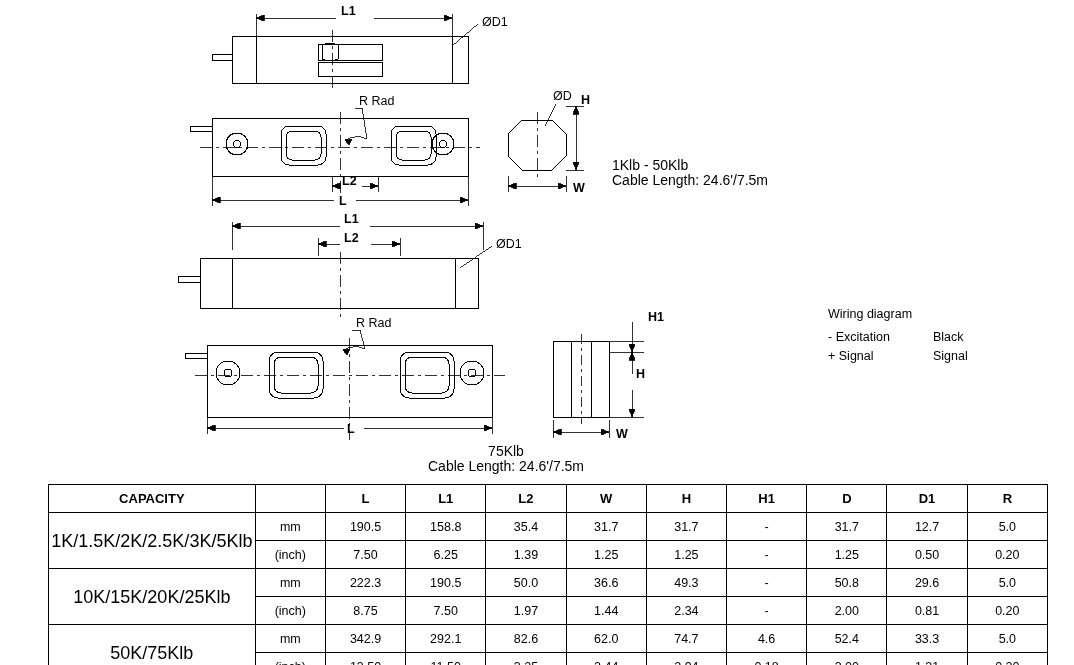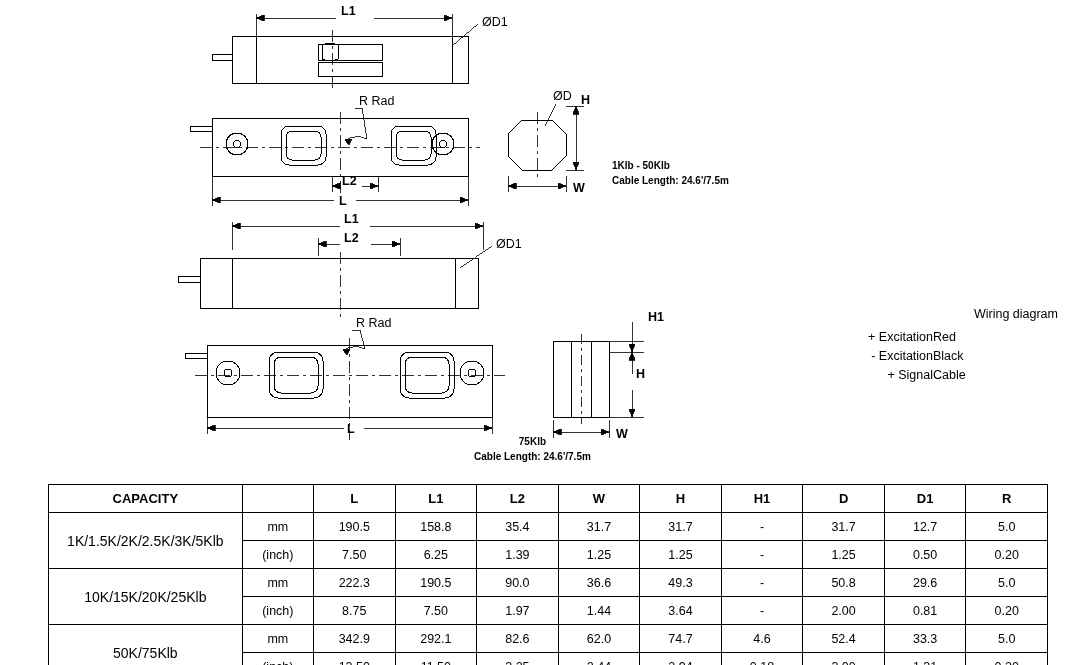--- a/index.html
+++ b/index.html
@@ -26,41 +26,40 @@
     left: 0; top: 0;
   }
   
   .wiring {
     position: absolute;
     left: 828px;
     top: 305px;
     width: 230px;
     font-size: 12.5px;
     line-height: 19px;
-    text-align: right;
   }
   .wiring .w-title {
     margin-bottom: 4px;
   }
   .wiring .w-row {
     display: flex;
   }
   .wiring .w-sig {
     width: 105px;
   }
   
   .note {
     position: absolute;
-    font-size: 10px;
-    font-weight: bold;
+    font-size: 14px;
+    font-weight: normal;
     line-height: 15px;
     white-space: nowrap;
   }
   .note.n1 { left: 612px; top: 158px; }
-  .note.n2 { left: 428px; top: 434px; text-align: center; margin-left: 46px; }
+  .note.n2 { left: 428px; top: 444px; text-align: center; }
   .note.n2 .cap { display: block; text-align: center; }
   
   .tbl-wrap {
     position: absolute;
     left: 48px;
     top: 484px;
     width: 1000px;
   }
   table.specs {
     border-collapse: collapse;
@@ -74,21 +73,21 @@
     height: 21px;
     font-weight: normal;
   }
   table.specs th {
     font-weight: bold;
     font-size: 13px;
   }
   .col-cap { width: 185px; }
   .col-unit { width: 65px; }
   .col-v { width: 75px; }
-  .cap-cell { font-size: 14px; line-height: 16px; }
+  .cap-cell { font-size: 18px; line-height: 16px; }
 </style>
 </head>
 <body>
 
 <div id="root">
 
   <svg class="dwg" width="1074" height="484" viewBox="0 0 1074 484">
     <g stroke="#000" fill="none" stroke-width="1" shape-rendering="crispEdges">
 
       <g stroke-width="0.8">
@@ -299,30 +298,26 @@
   </div>
 
   <div class="note n2">
     <span class="cap">75Klb</span>
     <span>Cable Length: 24.6'/7.5m</span>
   </div>
 
   <div class="wiring">
     <div class="w-title">Wiring diagram</div>
     <div class="w-row">
-      <span class="w-sig">+ Excitation</span>
-      <span class="w-col">Red</span>
-    </div>
-    <div class="w-row">
       <span class="w-sig">- Excitation</span>
       <span class="w-col">Black</span>
     </div>
     <div class="w-row">
       <span class="w-sig">+ Signal</span>
-      <span class="w-col">Cable</span>
+      <span class="w-col">Signal</span>
     </div>
   </div>
 
   <div class="tbl-wrap">
     <table class="specs">
       <thead>
         <tr>
           <th class="col-cap">CAPACITY</th>
           <th class="col-unit"></th>
           <th class="col-v">L</th>
@@ -362,35 +357,35 @@
           <td>1.25</td>
           <td>0.50</td>
           <td>0.20</td>
         </tr>
 
         <tr>
           <td class="cap-cell" rowspan="2">10K/15K/20K/25Klb</td>
           <td>mm</td>
           <td>222.3</td>
           <td>190.5</td>
-          <td>90.0</td>
+          <td>50.0</td>
           <td>36.6</td>
           <td>49.3</td>
           <td>-</td>
           <td>50.8</td>
           <td>29.6</td>
           <td>5.0</td>
         </tr>
         <tr>
           <td>(inch)</td>
           <td>8.75</td>
           <td>7.50</td>
           <td>1.97</td>
           <td>1.44</td>
-          <td>3.64</td>
+          <td>2.34</td>
           <td>-</td>
           <td>2.00</td>
           <td>0.81</td>
           <td>0.20</td>
         </tr>
 
         <tr>
           <td class="cap-cell" rowspan="2">50K/75Klb</td>
           <td>mm</td>
           <td>342.9</td>

